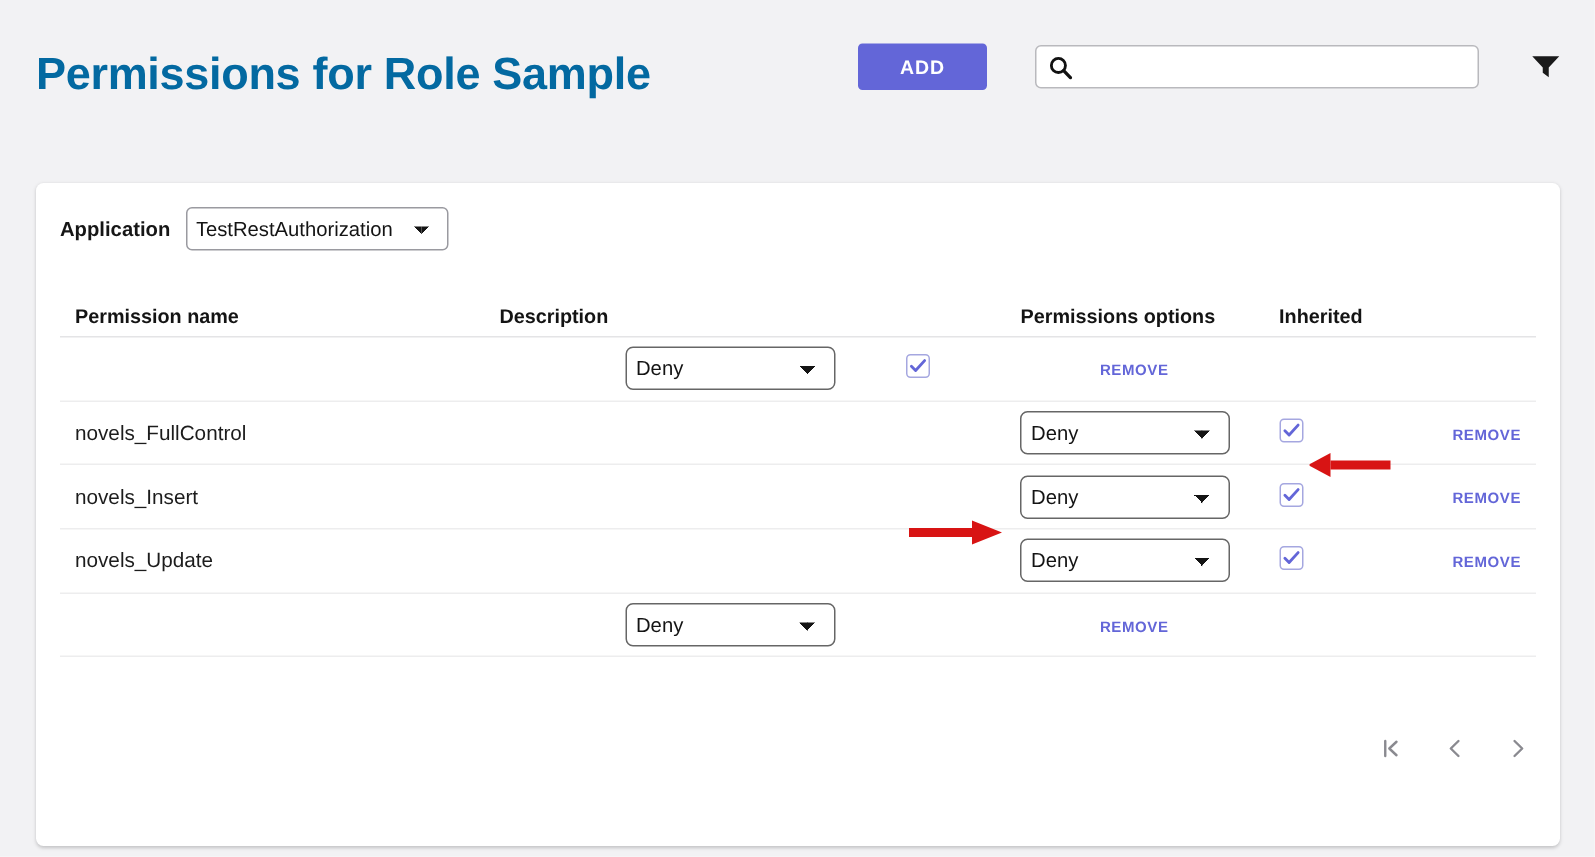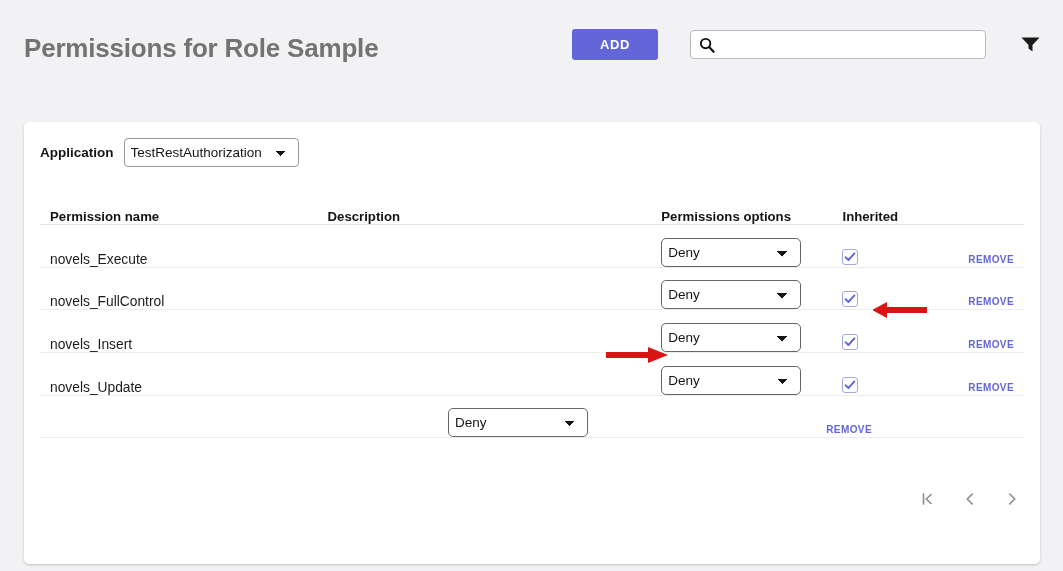--- a/index.html
+++ b/index.html
@@ -15,23 +15,23 @@
   .header {
     position: relative;
     height: 92px;
     display: flex;
     align-items: center;
   }
   .page-title {
     position: absolute;
     left: 24px;
     top: 33px;
-    font-size: 26px;
+    font-size: 30px;
     font-weight: bold;
-    color: #737373;
+    color: #0369a1;
     letter-spacing: -0.2px;
     white-space: nowrap;
   }
   .add-button {
     position: absolute;
     left: 572px;
     top: 29px;
     width: 86px;
     height: 31px;
     background: #6366d8;
@@ -136,23 +136,22 @@
 
   
   .table {
     position: absolute;
     left: 16px;
     top: 75px;
     width: 984px;
   }
   .thead, .trow {
     display: flex;
-    align-items: flex-end;
+    align-items: center;
     width: 100%;
-    gap: 31px;
   }
   .thead {
     height: 28px;
     border-bottom: 1px solid #e4e4e6;
   }
   .th {
     font-size: 13.2px;
     font-weight: bold;
     color: #141414;
   }
@@ -268,21 +267,20 @@
   <div class="table">
     <div class="thead">
       <div class="th col-name">Permission name</div>
       <div class="th col-desc">Description</div>
       <div class="th col-opts">Permissions options</div>
       <div class="th col-inh">Inherited</div>
       <div class="th col-act"></div>
     </div>
 
     <div class="trow">
-      <div class="cell-name col-name">novels_Execute</div>
       <div class="col-desc"></div>
       <div class="col-opts">
         <select class="perm-select">
           <option>Deny</option>
         </select>
       </div>
       <div class="col-inh">
         <span class="checkbox">
           <svg width="12" height="12" viewBox="0 0 12 12">
               <path d="M1.6 6.2 L4.4 9 L10.4 2.4" fill="none" stroke="#6366d8" stroke-width="1.9" stroke-linecap="round" stroke-linejoin="round"></path>

